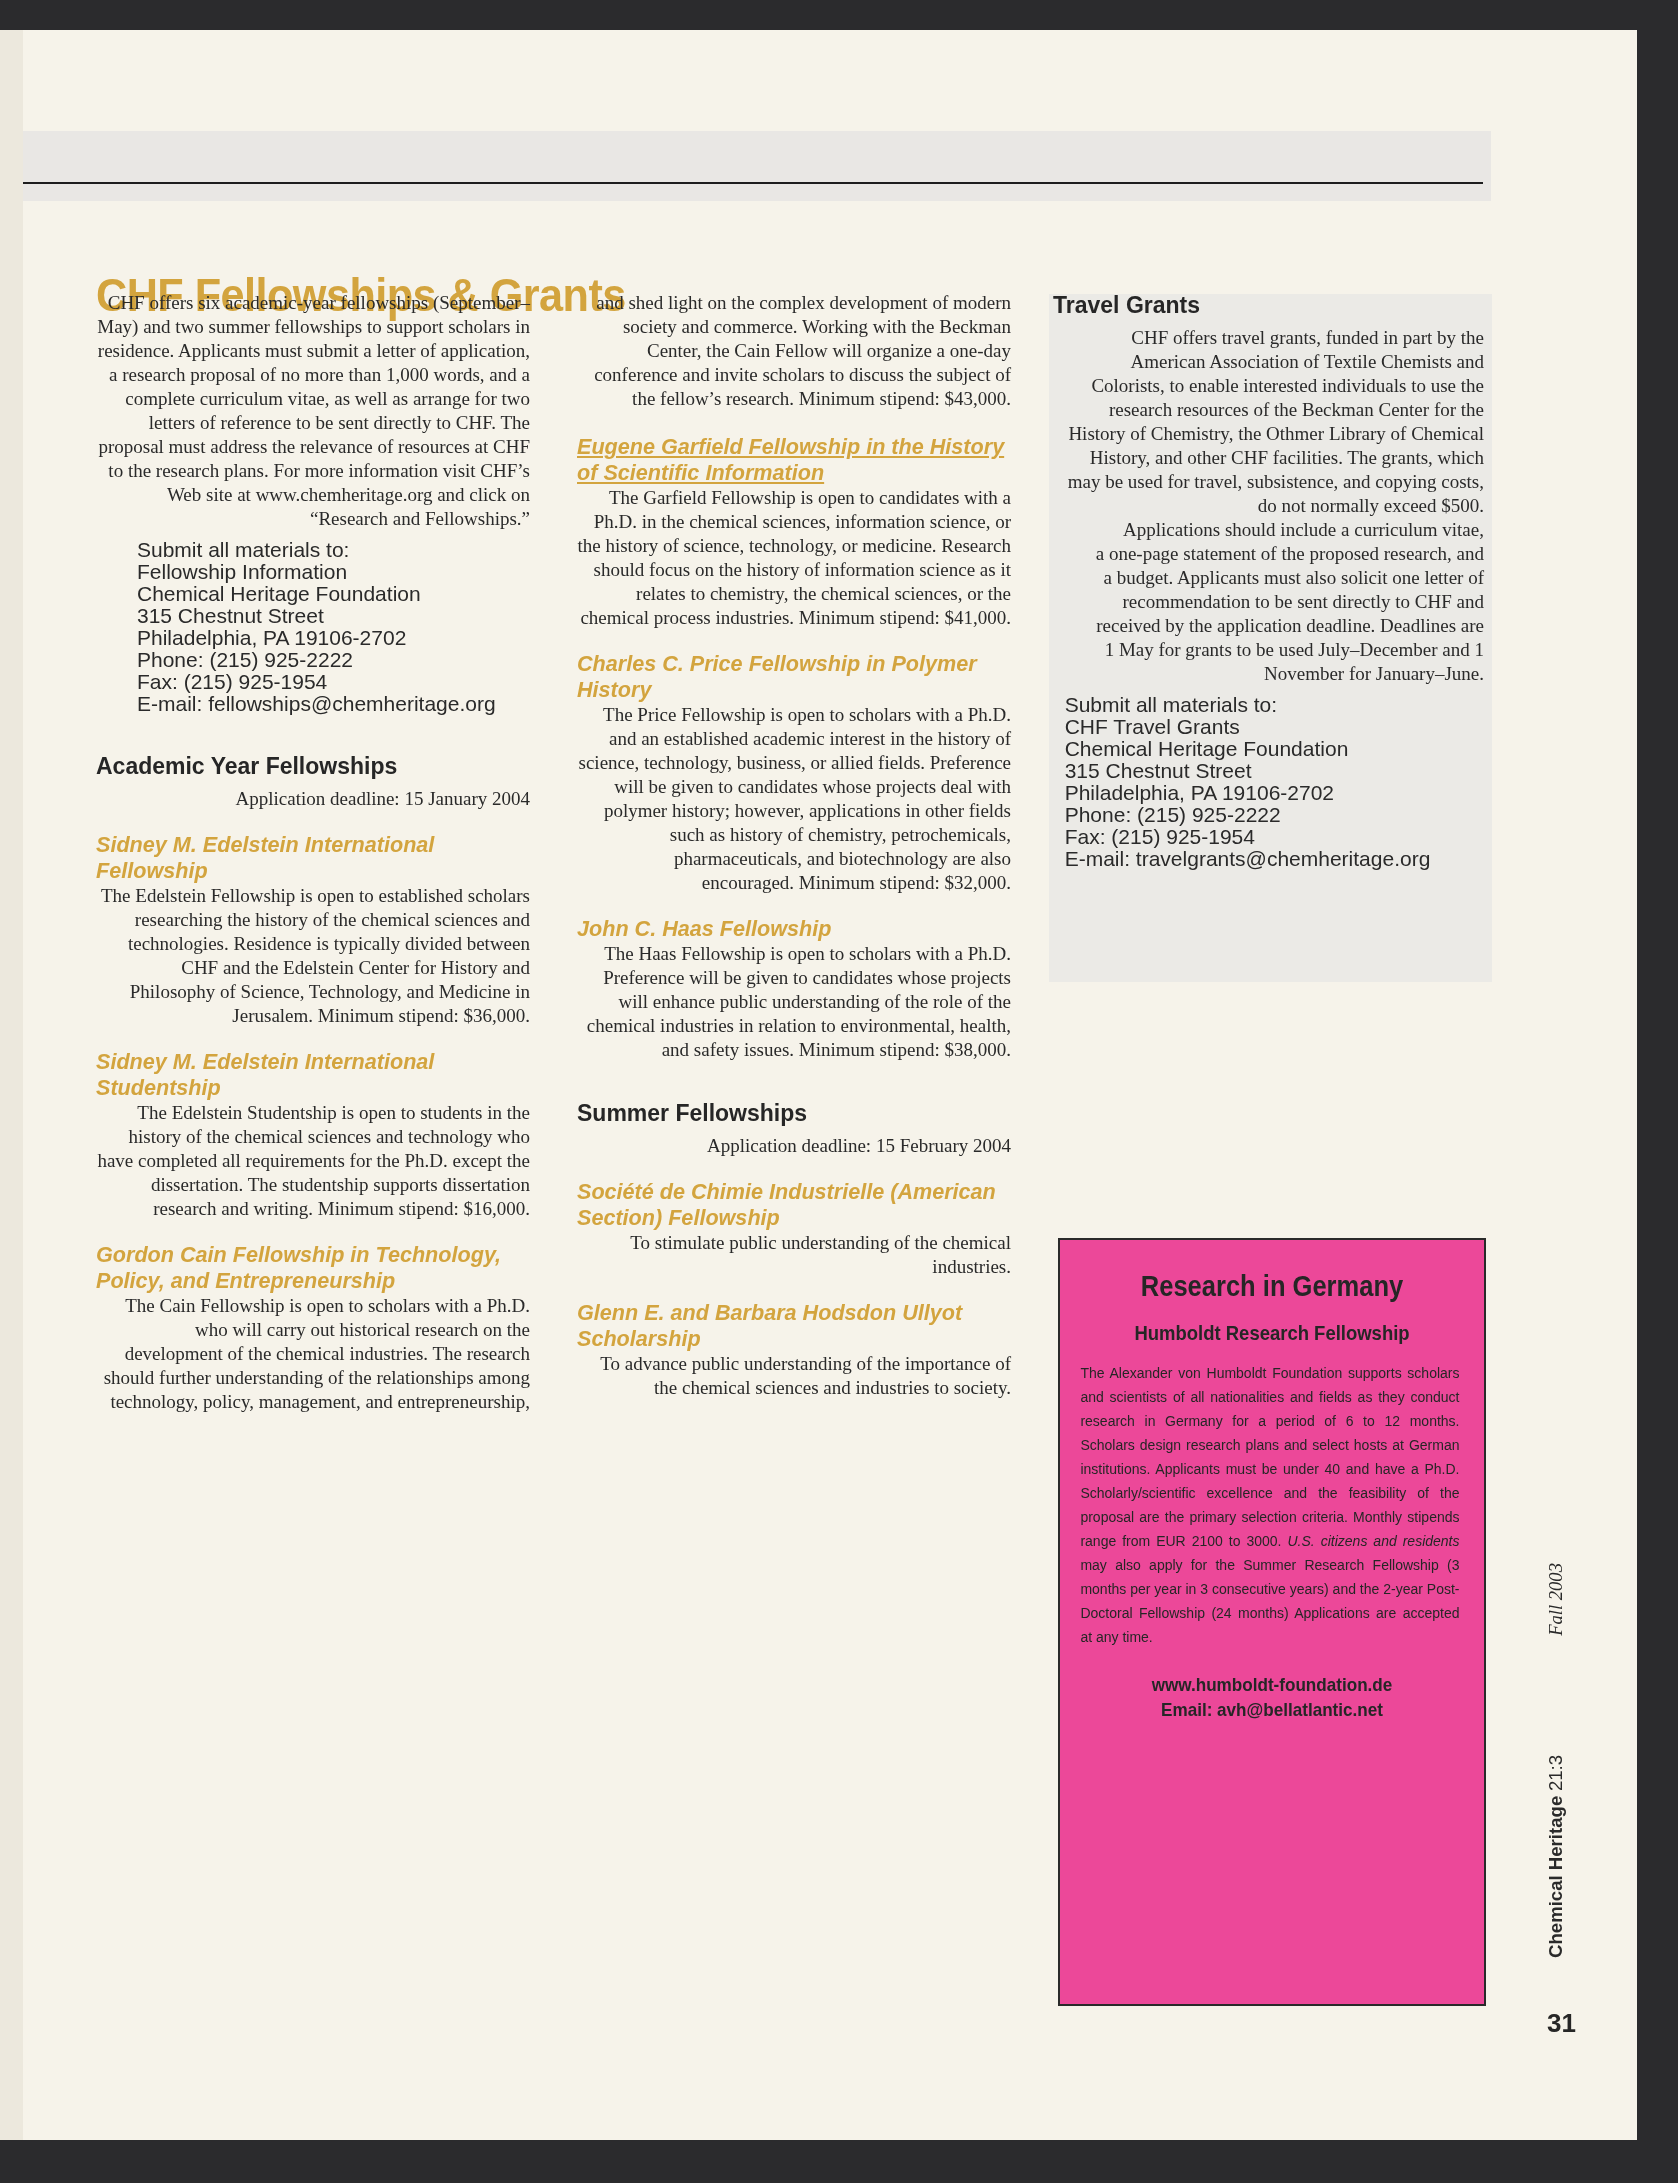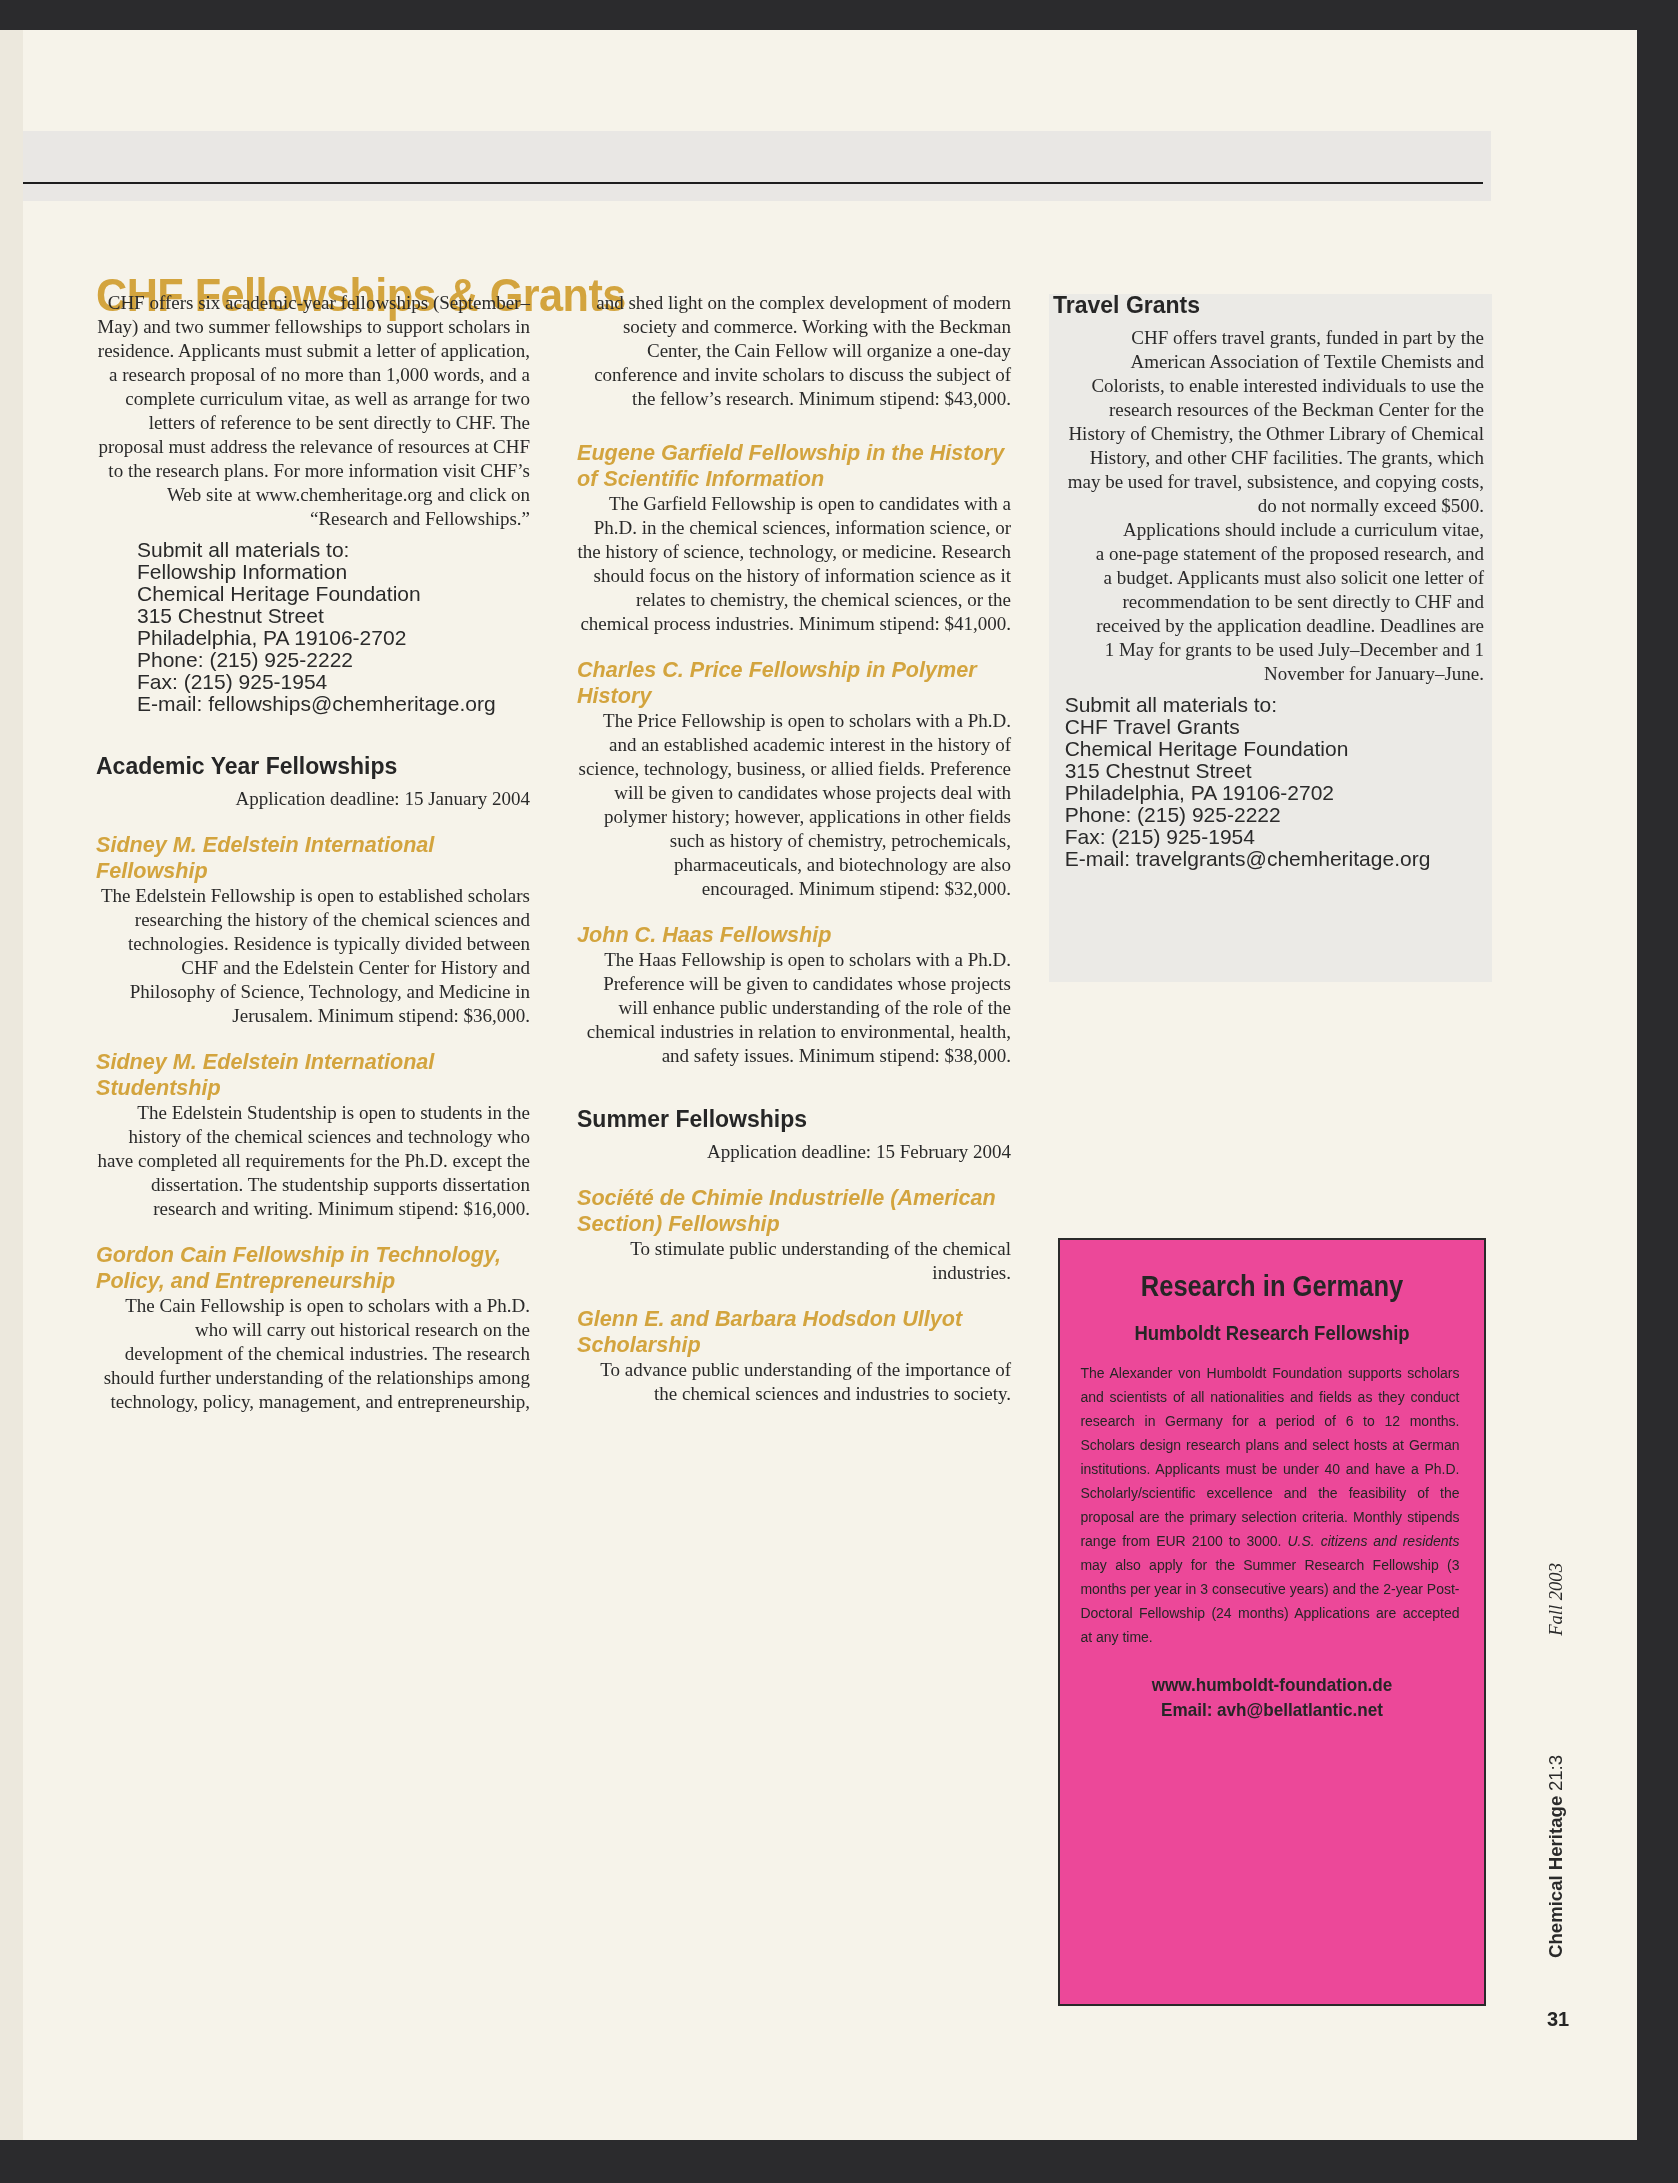--- a/index.html
+++ b/index.html
@@ -51,21 +51,21 @@
   h2.section {
     margin: 37px 0 7px 0;
     font-family: "Liberation Sans", sans-serif; font-weight: bold;
     font-size: 23px; line-height: 28px; color: #262626;
   }
   h3.fellow {
     margin: 21px 0 0 0;
     font-family: "Liberation Sans", sans-serif; font-weight: bold; font-style: italic;
     font-size: 21.6px; line-height: 26px; color: #d3a43e;
   }
-  .col2 h3.fellow:first-of-type { margin-top: 29px; }
+  .col2 h3.fellow:first-of-type { margin-top: 23px; text-decoration: underline; }
   h2.section.first { margin-top: 0; }
   .travel-bg {
     position: absolute; left: 1049px; top: 294px; width: 443px; height: 688px;
     background: #ebeae6;
   }
   .germany-box {
     position: absolute; left: 1058px; top: 1238px; width: 428px; height: 768px;
     border: 2.3px solid #2a2a2a; background: #ec4899;
     font-family: "Liberation Sans", sans-serif; box-sizing: border-box;
   }
@@ -89,21 +89,21 @@
   .spine {
     position: absolute; left: 1545px; top: 1958px;
     transform: rotate(-90deg); transform-origin: left top;
     white-space: nowrap; font-size: 18.6px; color: #2a2a2a;
   }
   .spine .mag { font-family: "Liberation Sans", sans-serif; font-weight: bold; }
   .spine .vol { font-family: "Liberation Sans", sans-serif; margin-left: 4.7px; }
   .spine .season { font-family: "Liberation Serif", serif; font-style: italic; margin-left: 119px; }
   .page-num {
     position: absolute; left: 1547px; top: 2008px;
-    font-family: "Liberation Sans", sans-serif; font-weight: bold; font-size: 20px; color: #262626;
+    font-family: "Liberation Sans", sans-serif; font-weight: bold; font-size: 26px; color: #262626;
   }
 </style>
 </head>
 <body>
 
 <div class="left-edge"></div>
 <div class="page"></div>
 <div class="showthrough"></div>
 <div class="top-rule"></div>
 <div class="travel-bg"></div>

